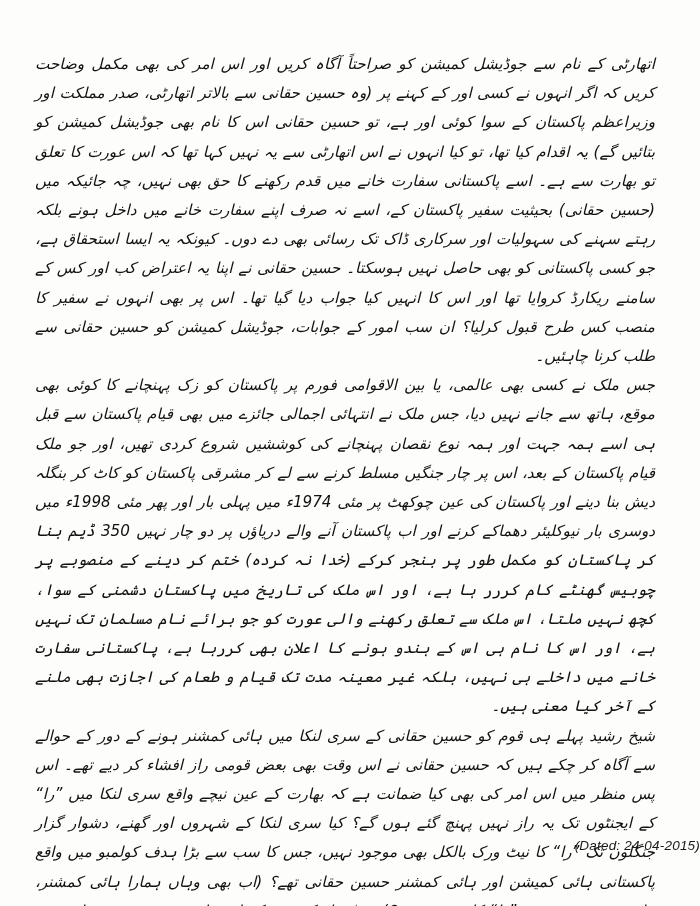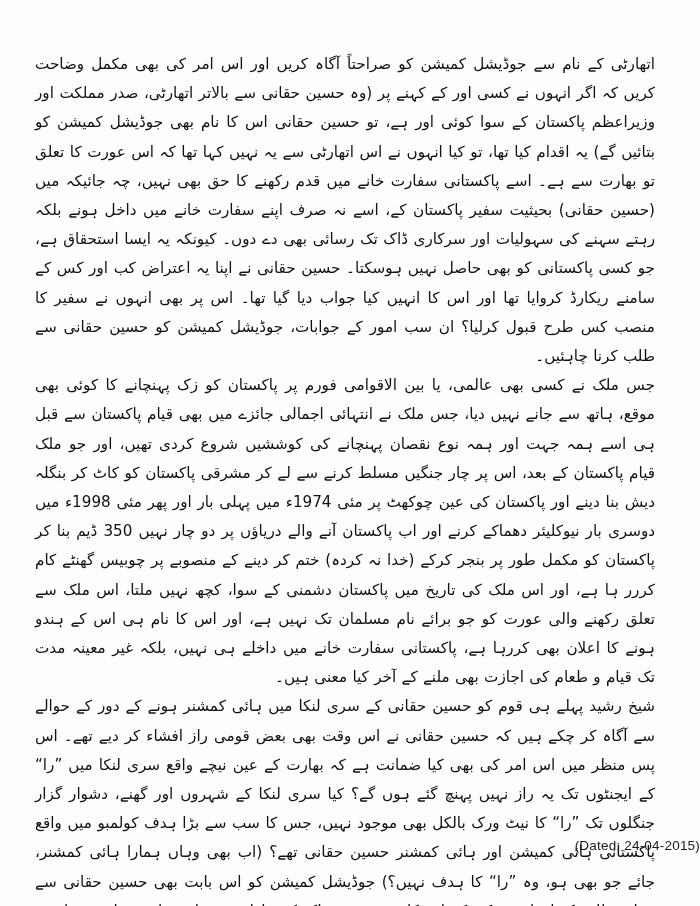--- a/index.html
+++ b/index.html
@@ -15,20 +15,21 @@
     overflow: hidden;
   }
 
   .page {
     position: relative;
     width: 700px;
     height: 760px;
     background: #fdfdfb;
     box-sizing: border-box;
     padding: 50px 45px 0 35px;
+    font-style: italic;
   }
 
   .article-body {
     direction: rtl;
     text-align: justify;
     text-align-last: right;
     color: #111111;
     font-family: "DejaVu Sans", sans-serif;
     font-size: 15.2px;
     line-height: 29.2px;

